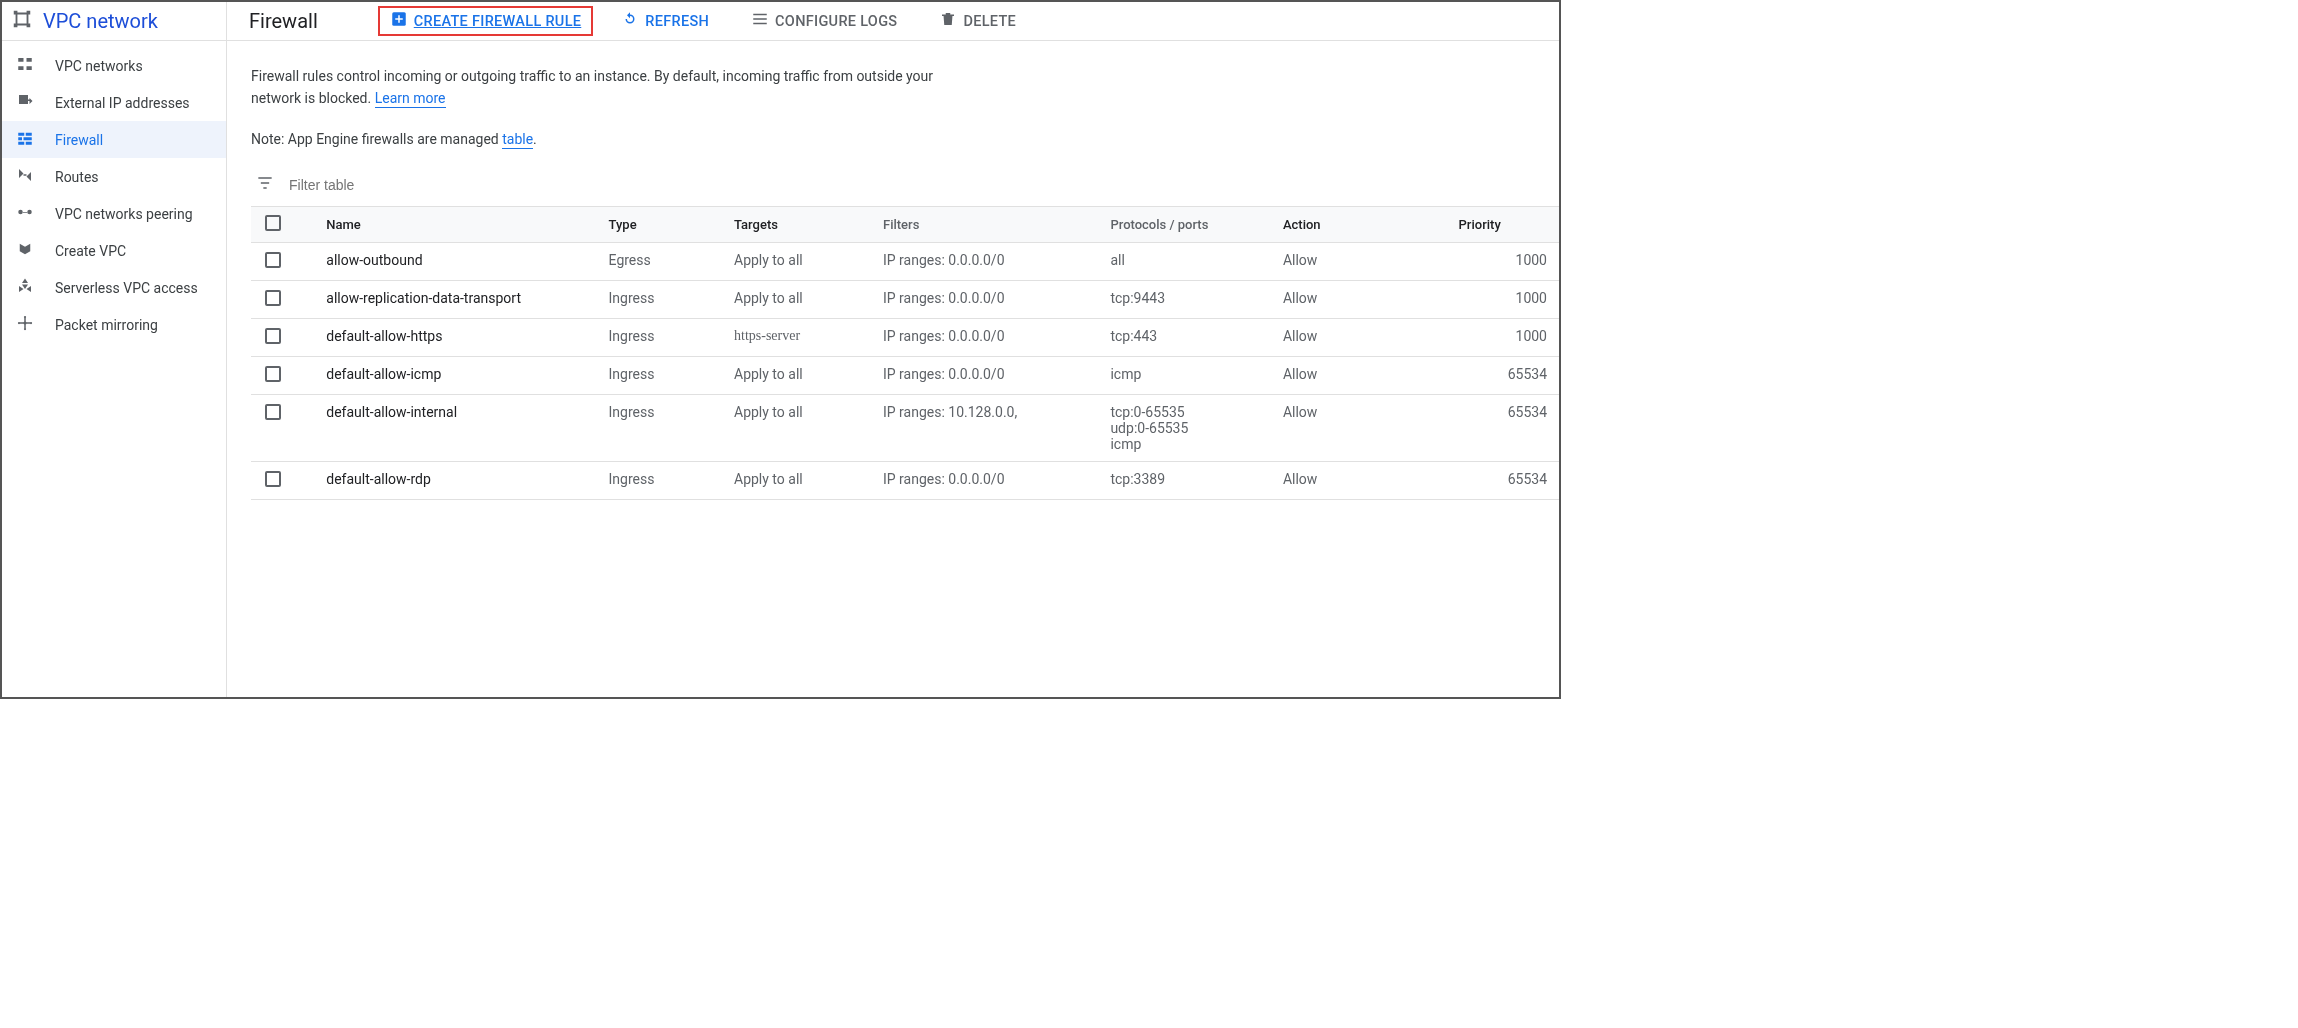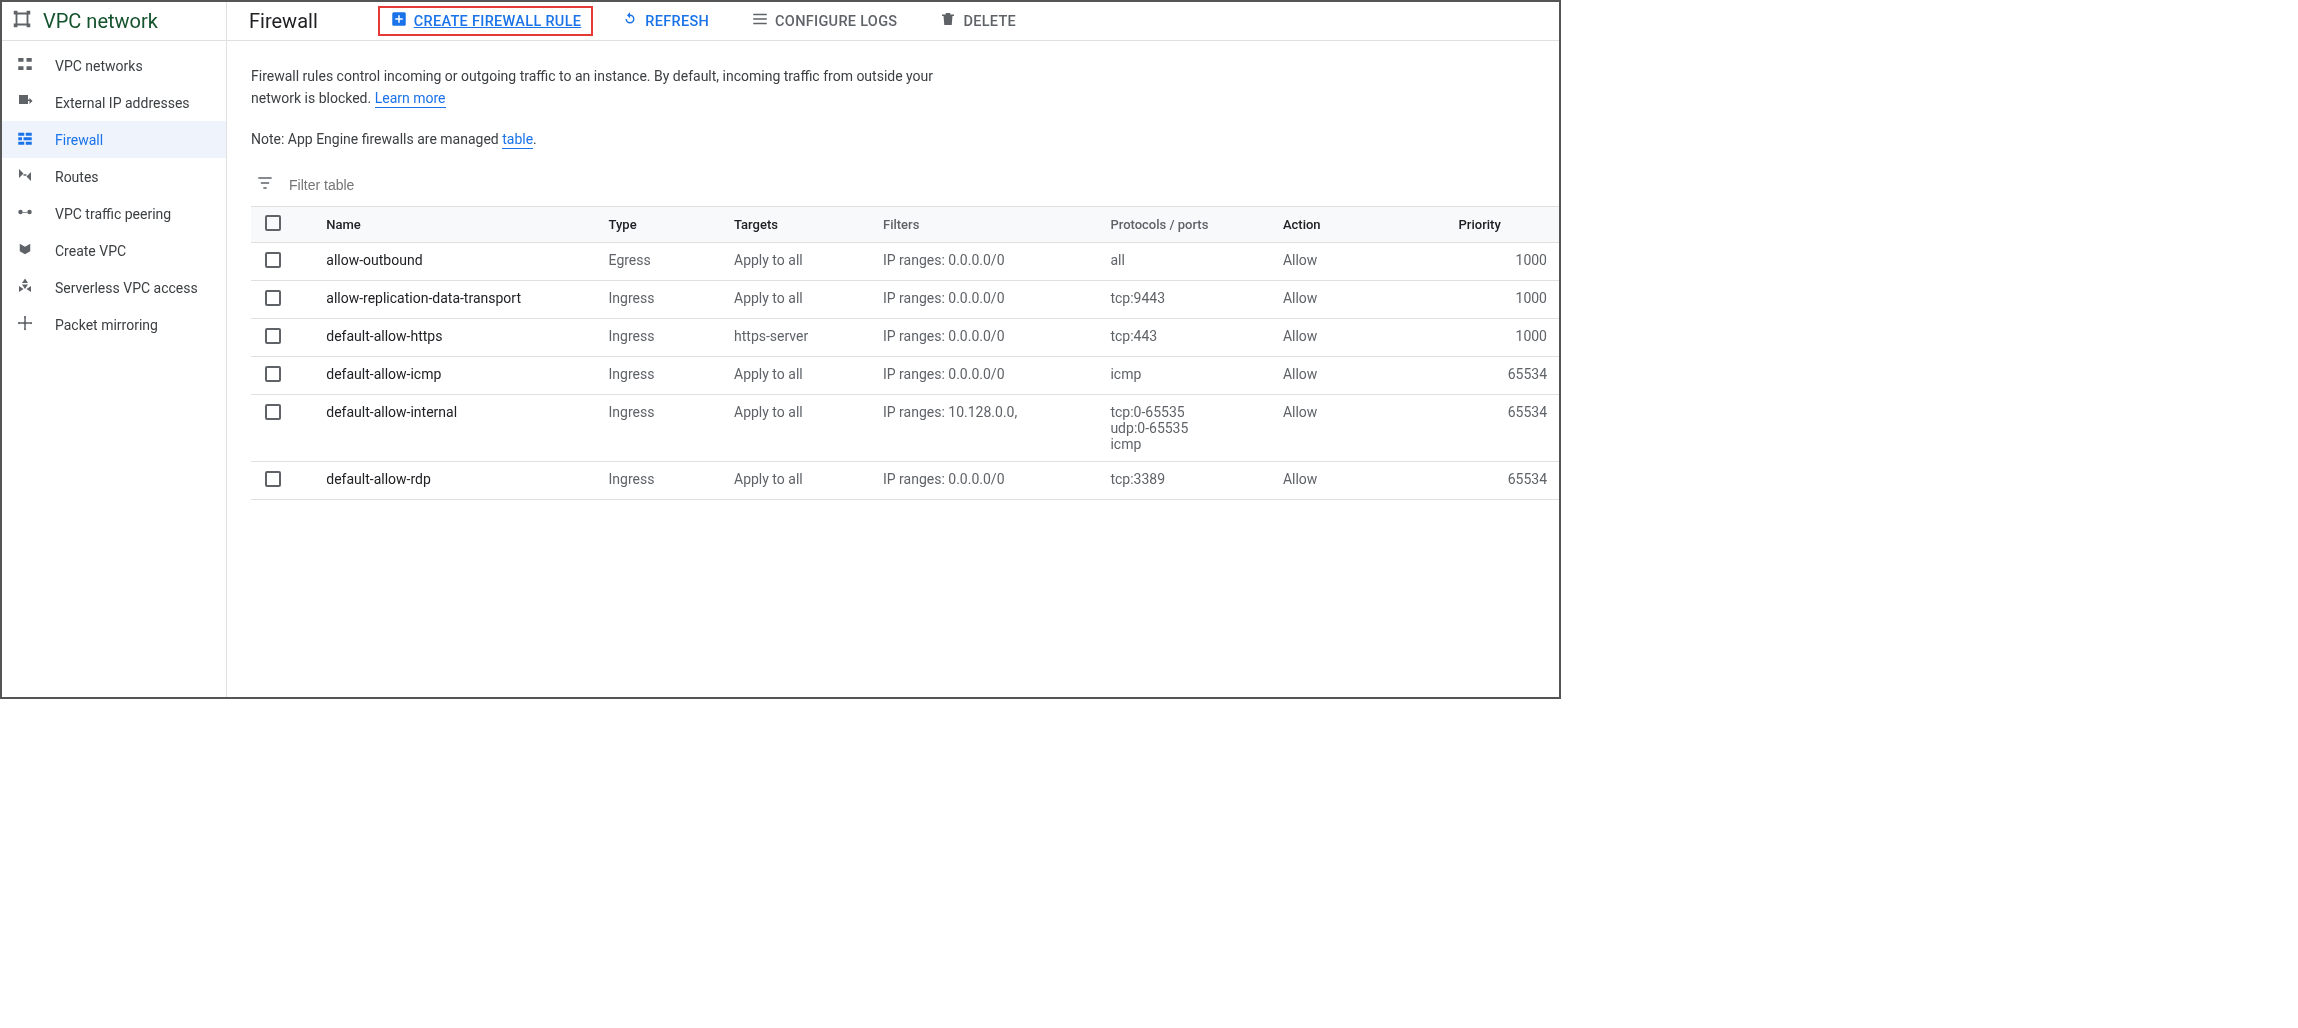--- a/index.html
+++ b/index.html
@@ -23,21 +23,21 @@
   }
   .sidebar-header {
     display: flex;
     align-items: center;
     height: 39px;
     padding-left: 9px;
     gap: 10px;
     font-size: 20px;
     border-bottom: 1px solid #e0e0e0;
     font-weight: 400;
-    color: #14532d;
+    color: #1d4ed8;
   }
   .sidebar-header svg { width: 22px; height: 22px; fill:#5f6368; }
   .sidebar-items { padding-top: 6px; }
   .sidebar-item {
     display: flex;
     align-items: center;
     gap: 21px;
     padding: 0 0 0 14px;
     height: 37px;
     cursor: pointer;
@@ -157,21 +157,21 @@
               <path d="M4 4l6 6-6 6zM20 20l-6-6 6-6zM10 11h4v2h-4z"></path>
             </svg></span>
           <span>Routes</span>
         </div>
         <div class="sidebar-item">
           <span><svg viewBox="0 0 24 24">
               <circle cx="6" cy="12" r="3"></circle>
               <circle cx="18" cy="12" r="3"></circle>
               <path d="M9 12h6v1H9z"></path>
             </svg></span>
-          <span>VPC traffic peering</span>
+          <span>VPC networks peering</span>
         </div>
         <div class="sidebar-item">
           <span><svg viewBox="0 0 24 24">
               <path d="M5 5l7 4 7-4-7 4v10l-7-4V5zM12 9l7-4v10l-7 4z"></path>
             </svg></span>
           <span>Create VPC</span>
         </div>
         <div class="sidebar-item">
           <span><svg viewBox="0 0 24 24">
               <path d="M12 2l4 6h-8zM4 12l6 4-6 4zM20 12l-6 4 6 4zM8 10h8l-4 6z"></path>
@@ -272,21 +272,21 @@
               <td class="col-targets" style="white-space: pre-line;">Apply to all</td>
               <td class="col-filters" style="white-space: pre-line;">IP ranges: 0.0.0.0/0</td>
               <td class="col-proto" style="white-space: pre-line;">tcp:9443</td>
               <td class="col-action" style="white-space: pre-line;">Allow</td>
               <td class="col-priority" style="white-space: pre-line;">1000</td>
             </tr>
             <tr>
               <td class="col-chk"><span class="chk"></span></td>
               <td class="col-name dark" style="white-space: pre-line;">default-allow-https</td>
               <td class="col-type" style="white-space: pre-line;">Ingress</td>
-              <td class="col-targets" style="white-space: pre-line;">https-server</td>
+              <td class="col-targets" style="white-space: pre-line; font-family: Liberation Serif, serif;">https-server</td>
               <td class="col-filters" style="white-space: pre-line;">IP ranges: 0.0.0.0/0</td>
               <td class="col-proto" style="white-space: pre-line;">tcp:443</td>
               <td class="col-action" style="white-space: pre-line;">Allow</td>
               <td class="col-priority" style="white-space: pre-line;">1000</td>
             </tr>
             <tr>
               <td class="col-chk"><span class="chk"></span></td>
               <td class="col-name dark" style="white-space: pre-line;">default-allow-icmp</td>
               <td class="col-type" style="white-space: pre-line;">Ingress</td>
               <td class="col-targets" style="white-space: pre-line;">Apply to all</td>

